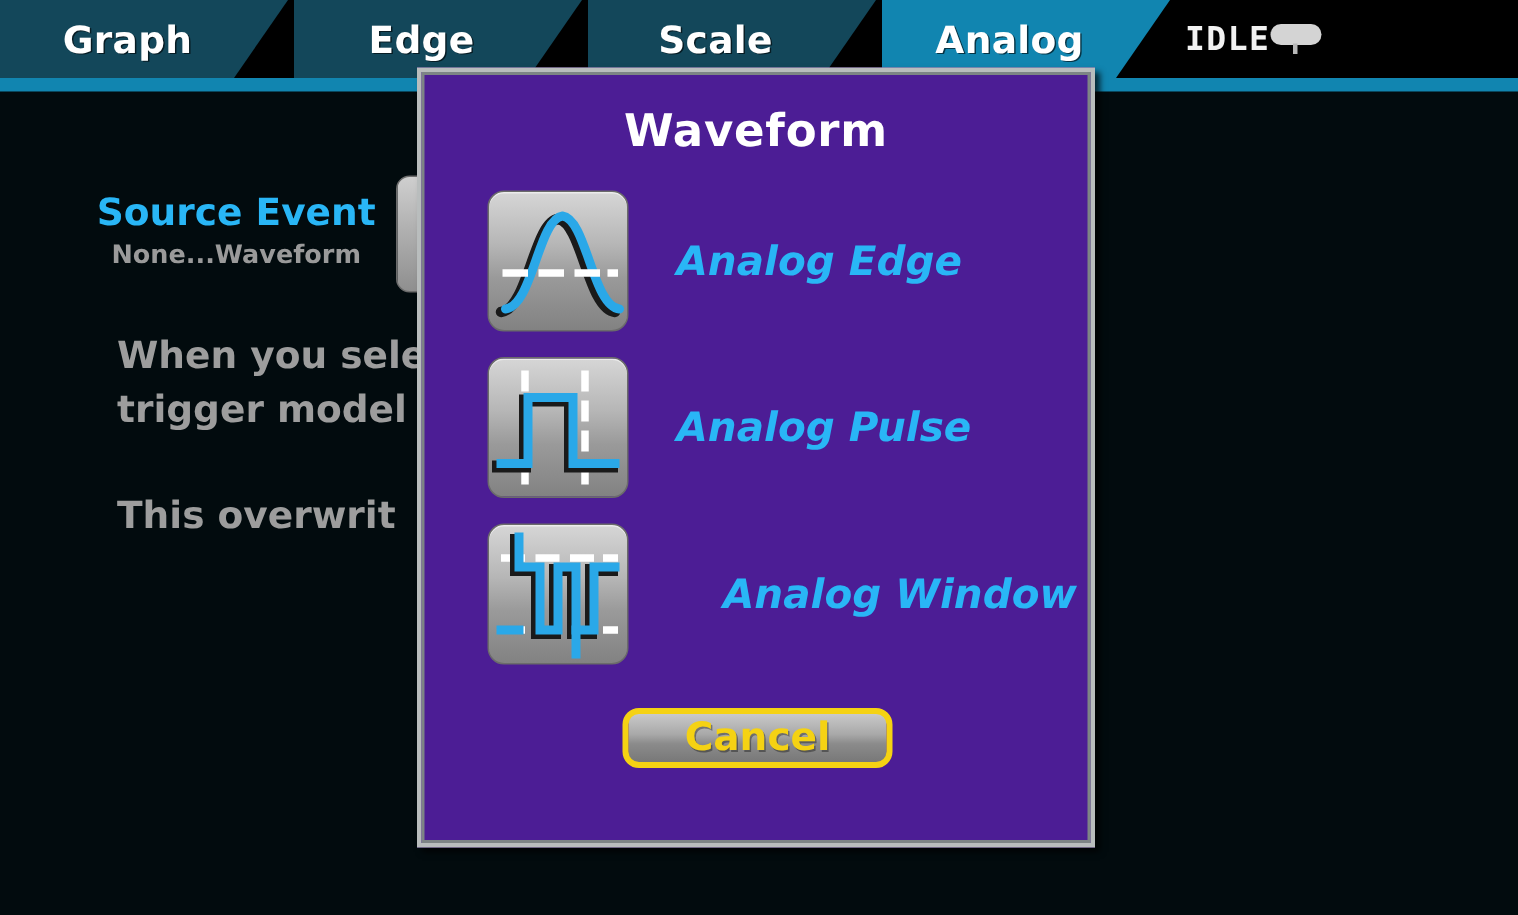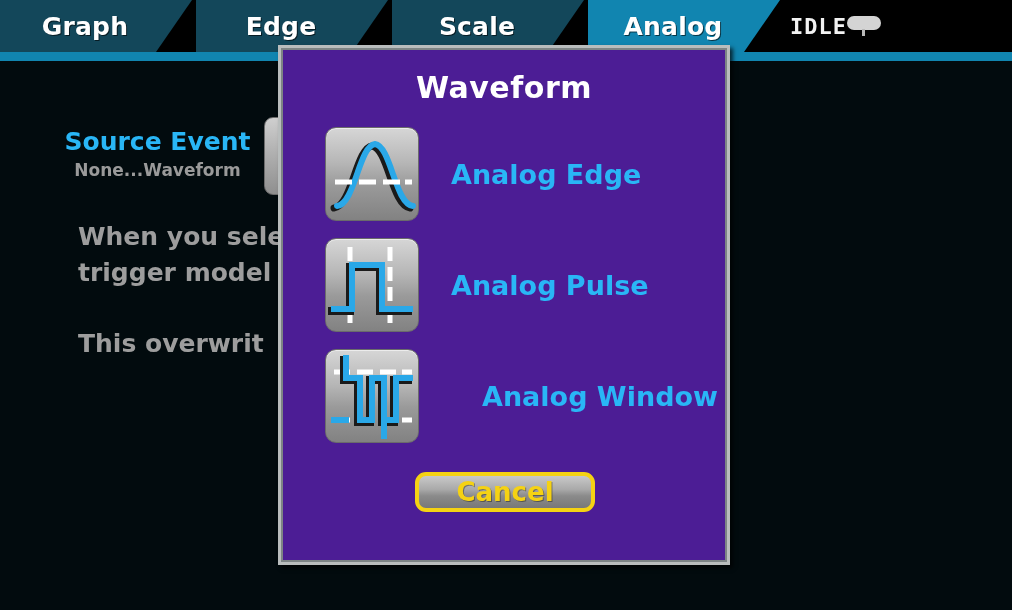--- a/index.html
+++ b/index.html
@@ -187,20 +187,21 @@
     letter-spacing: 0.5px;
   }
 
   .option-row {
     position: absolute;
     left: 44px;
     width: 380px;
     height: 92px;
     display: flex;
     align-items: center;
+    font-style: italic;
   }
   #option-0 { top: 80px; }
   #option-1 { top: 191px; }
   #option-2 { top: 302px; gap: 31px; }
 
   .option-icon {
     position: relative;
     width: 92px; height: 92px;
     border-radius: 11px;
     background: linear-gradient(180deg, #d6d6d6 0%, #b6b6b6 38%, #9a9a9a 62%, #828282 100%);

